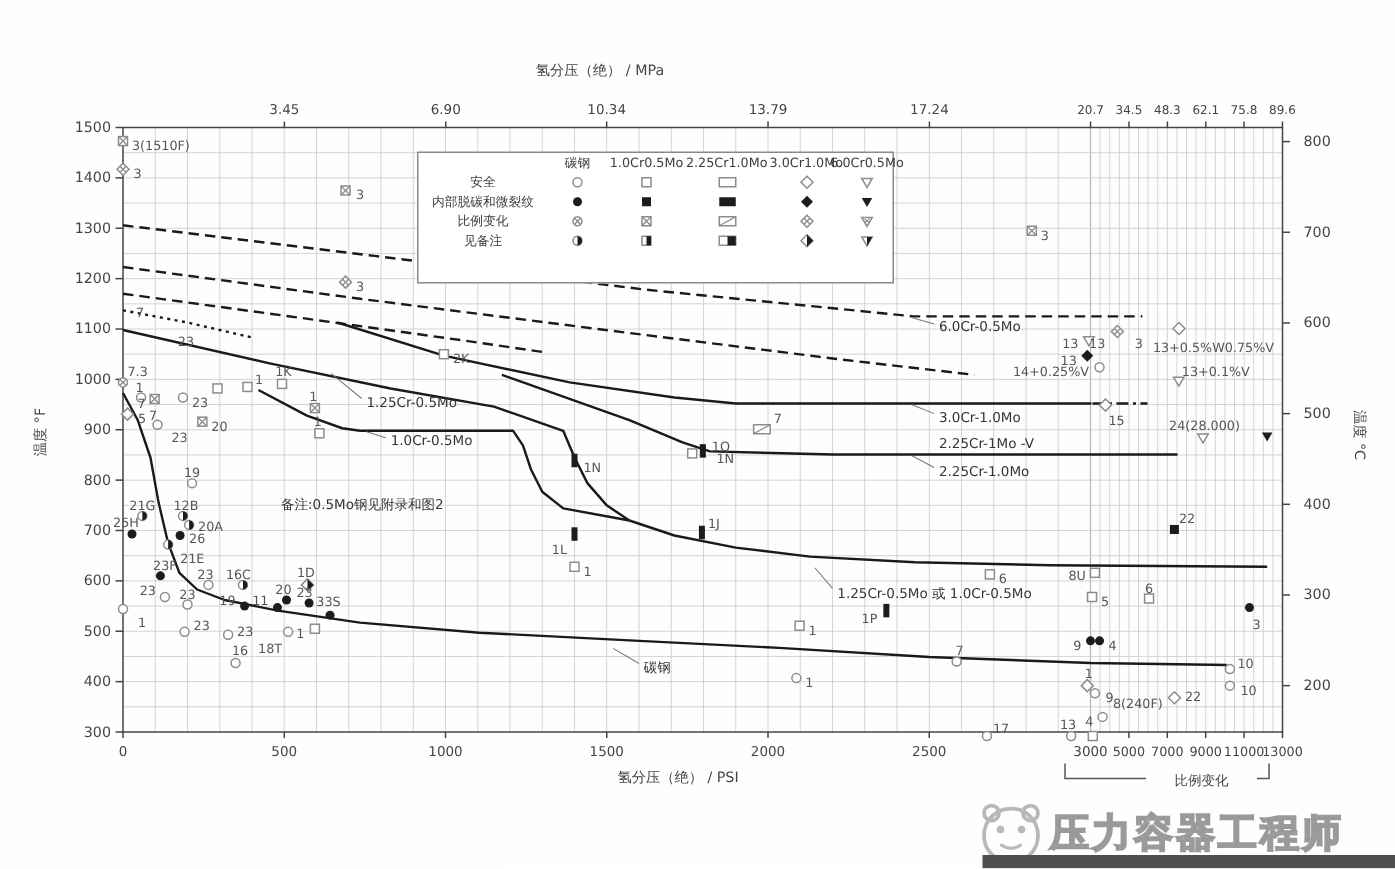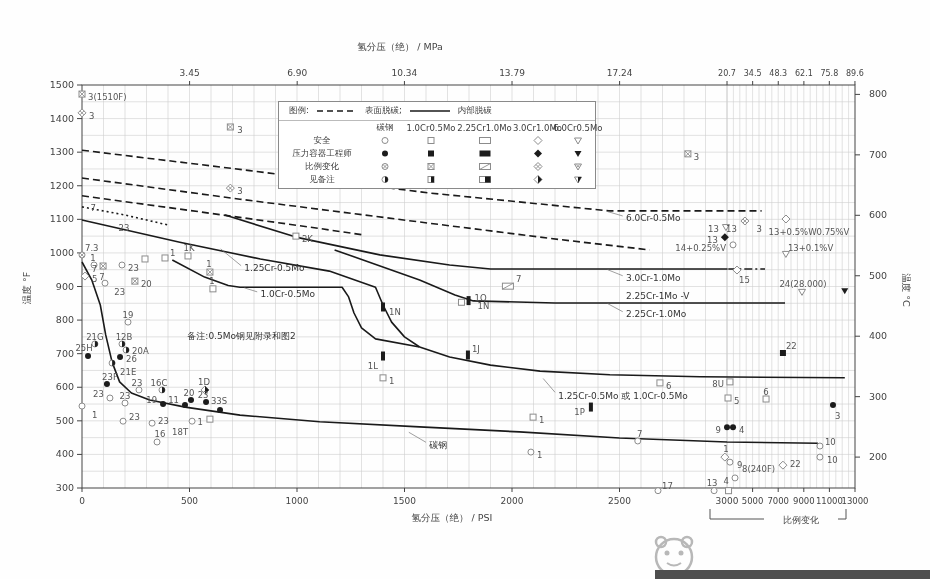--- a/index.html
+++ b/index.html
@@ -396,31 +396,20 @@
         <line x1="622.725" y1="311.6875175" x2="607.675" y2="303.6275183" stroke="#777" stroke-width="0.7"></line>
         <text x="625.95" y="317.0383506" font-size="9" fill="#333">2.25Cr-1.0Mo</text>
         <line x1="555" y1="392.2875095" x2="543.175" y2="378.5183442" stroke="#777" stroke-width="0.7"></line>
         <text x="558.2249999999999" y="398.6458425" font-size="9" fill="#333">1.25Cr-0.5Mo 或 1.0Cr-0.5Mo</text>
         <line x1="426" y1="442.3266712" x2="408.8" y2="432.25167220000003" stroke="#777" stroke-width="0.7"></line>
         <text x="429.225" y="448.0133376" font-size="9" fill="#333">碳钢</text>
         <text x="187.35" y="339.2033484" font-size="9" fill="#333">备注:0.5Mo钢见附录和图2</text>
       </g>
     </svg>
   <div class="legend" id="legend">
-      <div class="lg-head">
-        <span>图例:</span>
-        <svg width="44" height="8">
-          <line x1="2" y1="4" x2="42" y2="4" stroke="#1a1a1a" stroke-width="1.5" stroke-dasharray="6,4"></line>
-        </svg>
-        <span>表面脱碳;</span>
-        <svg width="44" height="8">
-          <line x1="2" y1="4" x2="42" y2="4" stroke="#1a1a1a" stroke-width="1.5"></line>
-        </svg>
-        <span>内部脱碳</span>
-      </div>
       <div class="lg-grid">
         <span></span>
         <span class="lgc">碳钢</span>
         <span class="lgc">1.0Cr0.5Mo</span>
         <span class="lgc">2.25Cr1.0Mo</span>
         <span class="lgc">3.0Cr1.0Mo</span>
         <span class="lgc">6.0Cr0.5Mo</span>
         <span class="lgc lgl">安全</span>
         <span class="lgc">
           <svg width="16" height="11">
@@ -440,21 +429,21 @@
         <span class="lgc">
           <svg width="16" height="11">
             <path d="M8,1.5 L12,5.5 L8,9.5 L4,5.5 Z" fill="#fff" stroke="#8c8c8c" stroke-width="1"></path>
           </svg>
         </span>
         <span class="lgc">
           <svg width="16" height="11">
             <path d="M4.5,3 L11.5,3 L8,9 Z" fill="#fff" stroke="#8c8c8c" stroke-width="1"></path>
           </svg>
         </span>
-        <span class="lgc lgl">压力容器工程师</span>
+        <span class="lgc lgl">内部脱碳和微裂纹</span>
         <span class="lgc">
           <svg width="16" height="11">
             <circle cx="8" cy="5.5" r="3" fill="#1c1c1c"></circle>
           </svg>
         </span>
         <span class="lgc">
           <svg width="16" height="11">
             <rect x="5" y="2.5" width="6" height="6" fill="#1c1c1c"></rect>
           </svg>
         </span>
@@ -539,15 +528,16 @@
     </div>
   <div class="wm">
     <svg width="52" height="47">
       <circle cx="26" cy="25" r="18" fill="none" stroke="#b8b8b8" stroke-width="2.5"></circle>
       <circle cx="13" cy="10" r="5" fill="none" stroke="#b8b8b8" stroke-width="2.5"></circle>
       <circle cx="39" cy="10" r="5" fill="none" stroke="#b8b8b8" stroke-width="2.5"></circle>
       <circle cx="19" cy="21" r="2.5" fill="#b8b8b8"></circle>
       <circle cx="33" cy="21" r="2.5" fill="#b8b8b8"></circle>
       <path d="M19,31 Q26,36 33,31" fill="none" stroke="#b8b8b8" stroke-width="2"></path>
     </svg>
+    <span class="wm-text">压力容器工程师</span>
   </div>
   <div class="wm-bar"></div>
 </div>
 
 </body></html>

